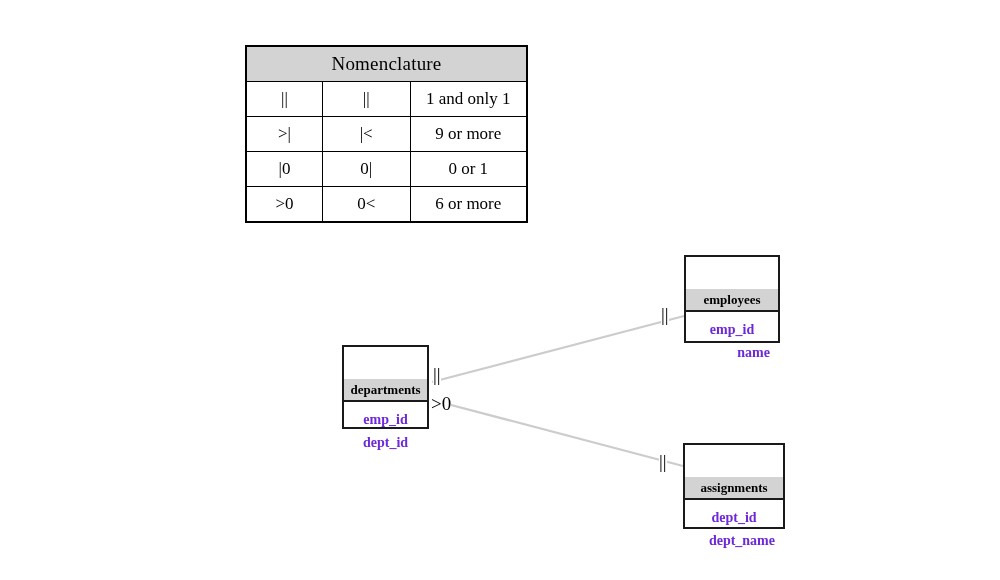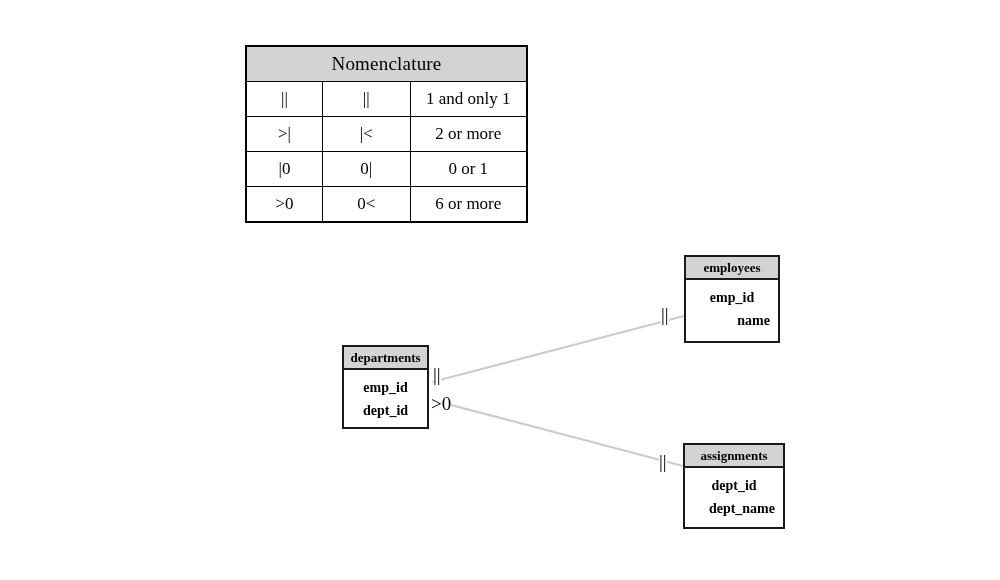--- a/index.html
+++ b/index.html
@@ -71,27 +71,28 @@
     border-bottom: 2px solid #1a1a1a;
     text-align: center;
     font-size: 13px;
     font-weight: bold;
     color: #000000;
     line-height: 22px;
     height: 23px;
     box-sizing: border-box;
     white-space: nowrap;
     overflow: hidden;
+    margin-top: 32px;
   }
   .entity-body {
     padding: 6px 8px 7px 8px;
   }
   .attr {
     font-size: 14px;
-    color: #000000;
+    color: #6d28d9;
     line-height: 23px;
     white-space: nowrap;
   }
   .attr.key {
     font-weight: bold;
     text-align: center;
   }
   .attr.plain {
     font-weight: bold;
     text-align: right;
@@ -138,21 +139,21 @@
       </tr>
 
       <tr>
         <td class="nomen-cell col-left">||</td>
         <td class="nomen-cell col-right">||</td>
         <td class="nomen-cell col-def">1 and only 1</td>
       </tr>
       <tr>
         <td class="nomen-cell col-left">&gt;|</td>
         <td class="nomen-cell col-right">|&lt;</td>
-        <td class="nomen-cell col-def">2 or more</td>
+        <td class="nomen-cell col-def">9 or more</td>
       </tr>
       <tr>
         <td class="nomen-cell col-left">|0</td>
         <td class="nomen-cell col-right">0|</td>
         <td class="nomen-cell col-def">0 or 1</td>
       </tr>
       <tr>
         <td class="nomen-cell col-left">&gt;0</td>
         <td class="nomen-cell col-right">0&lt;</td>
         <td class="nomen-cell col-def">6 or more</td>

